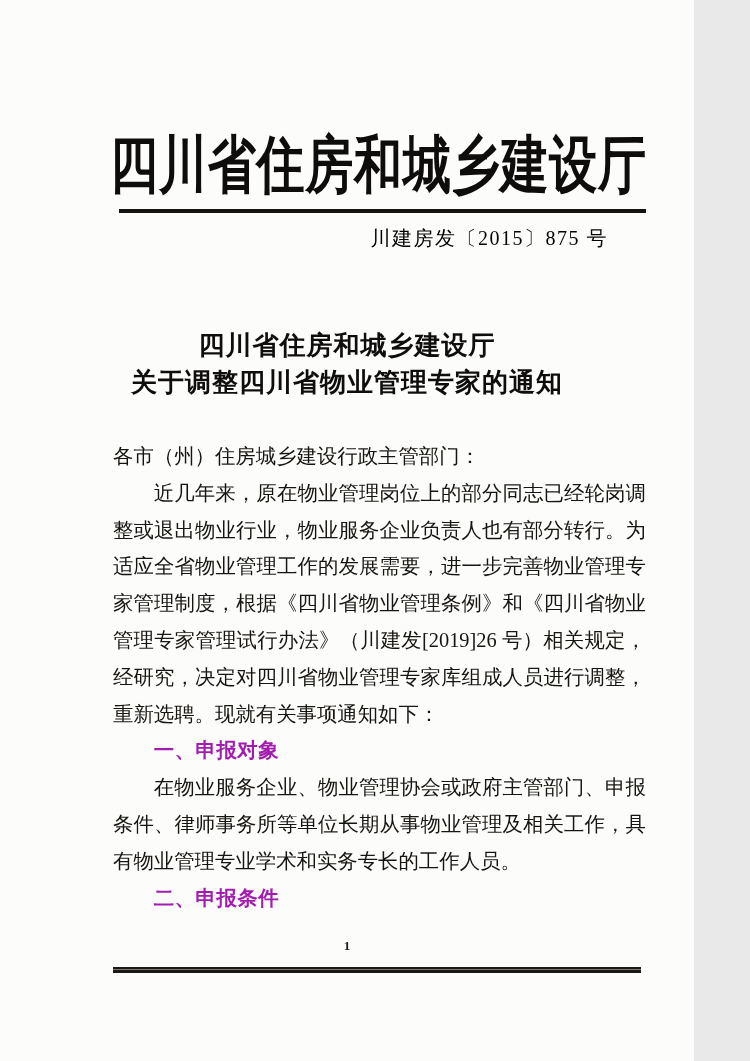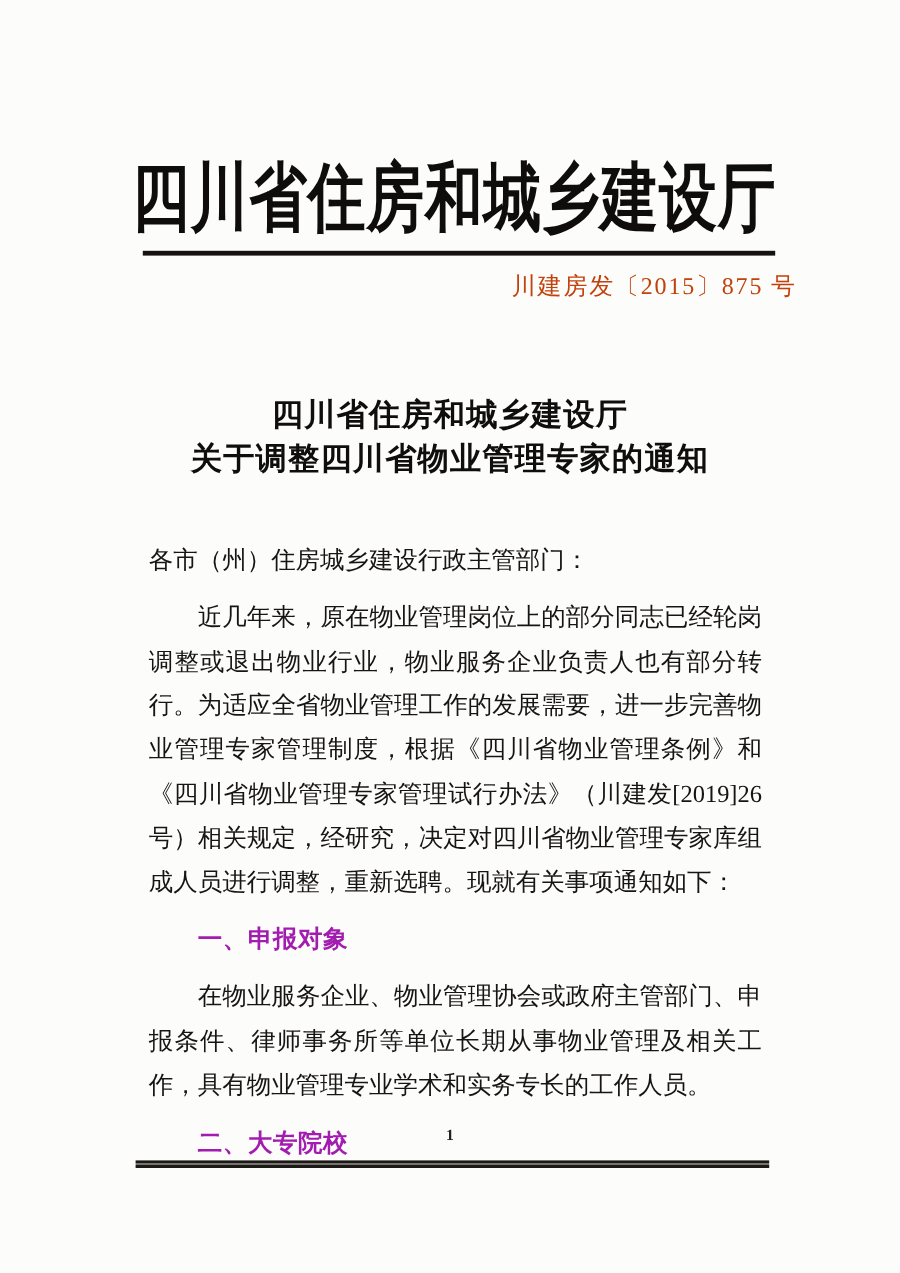--- a/index.html
+++ b/index.html
@@ -2,21 +2,21 @@
 <html><head>
 <meta charset="utf-8">
 <style>
   html, body {
     margin: 0;
     padding: 0;
     background: #e9e9e9;
   }
   .page {
     position: relative;
-    width: 750px;
+    width: 694px;
     height: 1061px;
     background: #fcfcfb;
     overflow: hidden;
     font-family: "Liberation Serif", serif;
     color: #14120f;
   }
   
   .masthead {
     position: absolute;
     top: 126px;
@@ -44,21 +44,21 @@
     width: 527px;
     height: 4px;
     background: #151310;
   }
   .doc-number {
     position: absolute;
     top: 225px;
     right: 86px;
     font-size: 20px;
     letter-spacing: 1.5px;
-    color: #c2410c;
+    color: #000000;
     white-space: nowrap;
   }
   
   .doc-title {
     position: absolute;
     top: 327px;
     left: 0;
     width: 100%;
     text-align: center;
     font-weight: bold;
@@ -72,21 +72,21 @@
     position: absolute;
     top: 438px;
     left: 113px;
     width: 533px;
     font-size: 20.4px;
     line-height: 36.8px;
     text-align: justify;
     color: #171511;
   }
   .body-block p {
-    margin: 11px;
+    margin: 0;
     padding: 0;
     font-family: Liberation Serif, serif;
   }
   .para, .heading {
     text-indent: 2em;
   }
   .heading {
     font-family: "Liberation Sans", sans-serif;
     font-weight: bold;
     letter-spacing: 0.5px;
@@ -134,20 +134,20 @@
   <div class="doc-title">
     <div class="title-line">四川省住房和城乡建设厅</div>
     <div class="title-line">关于调整四川省物业管理专家的通知</div>
   </div>
 
   <div class="body-block">
     <p class="salutation">各市（州）住房城乡建设行政主管部门：</p>
     <p class="para">近几年来，原在物业管理岗位上的部分同志已经轮岗调整或退出物业行业，物业服务企业负责人也有部分转行。为适应全省物业管理工作的发展需要，进一步完善物业管理专家管理制度，根据《四川省物业管理条例》和《四川省物业管理专家管理试行办法》（川建发[2019]26 号）相关规定，经研究，决定对四川省物业管理专家库组成人员进行调整，重新选聘。现就有关事项通知如下：</p>
     <p class="heading">一、申报对象</p>
     <p class="para">在物业服务企业、物业管理协会或政府主管部门、申报条件、律师事务所等单位长期从事物业管理及相关工作，具有物业管理专业学术和实务专长的工作人员。</p>
-    <p class="heading">二、大专院校</p>
+    <p class="heading">二、申报条件</p>
   </div>
 
   <div class="page-number">1</div>
 
   <div class="bottom-rule"></div>
 
 </div>
 
 </body></html>

